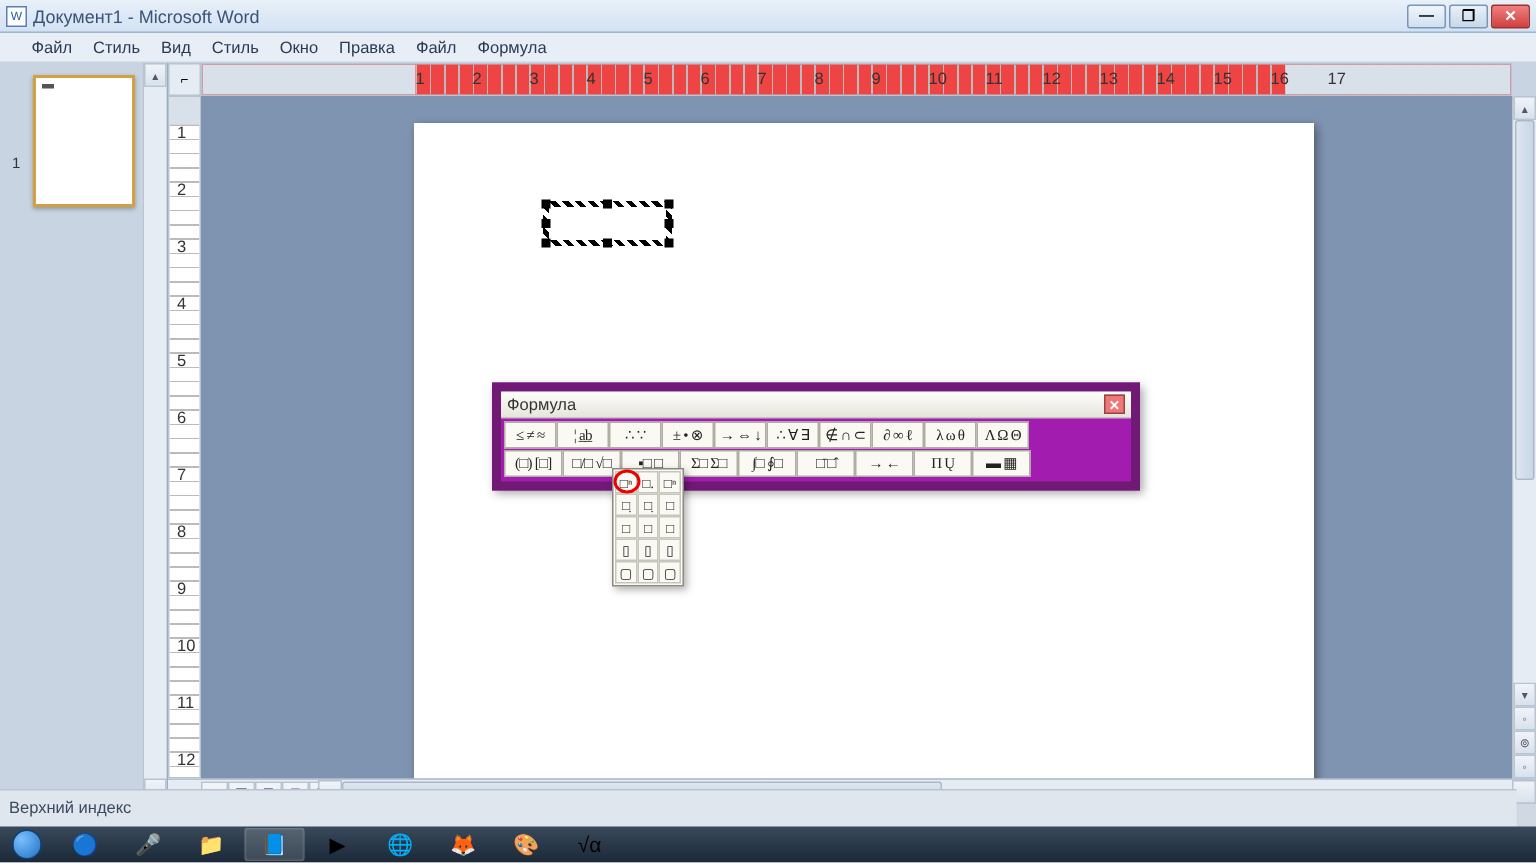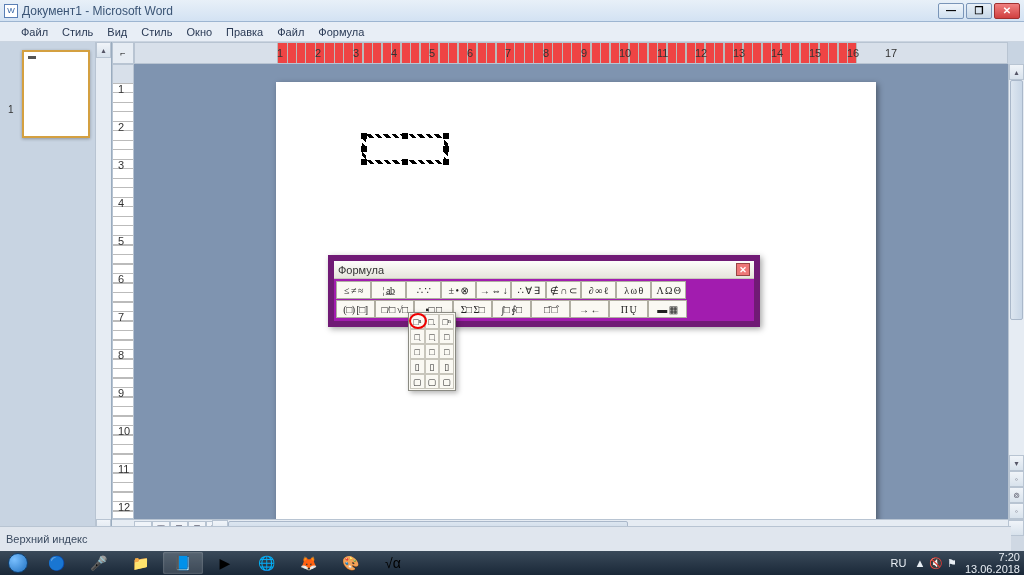--- a/index.html
+++ b/index.html
@@ -285,25 +285,13 @@
     </div>
   <div class="task-item">🔵</div>
   <div class="task-item">🎤</div>
   <div class="task-item">📁</div>
   <div class="task-item active">📘</div>
   <div class="task-item">▶</div>
   <div class="task-item">🌐</div>
   <div class="task-item">🦊</div>
   <div class="task-item">🎨</div>
   <div class="task-item">√α</div>
-  <div class="tray">
-    <span>RU</span>
-    <div class="icons">
-      <span>▲</span>
-      <span>🔇</span>
-      <span>⚑</span>
-    </div>
-    <div class="clock">
-      <div>7:20</div>
-      <div>13.06.2018</div>
-    </div>
-  </div>
 </div>
 
 </body></html>

